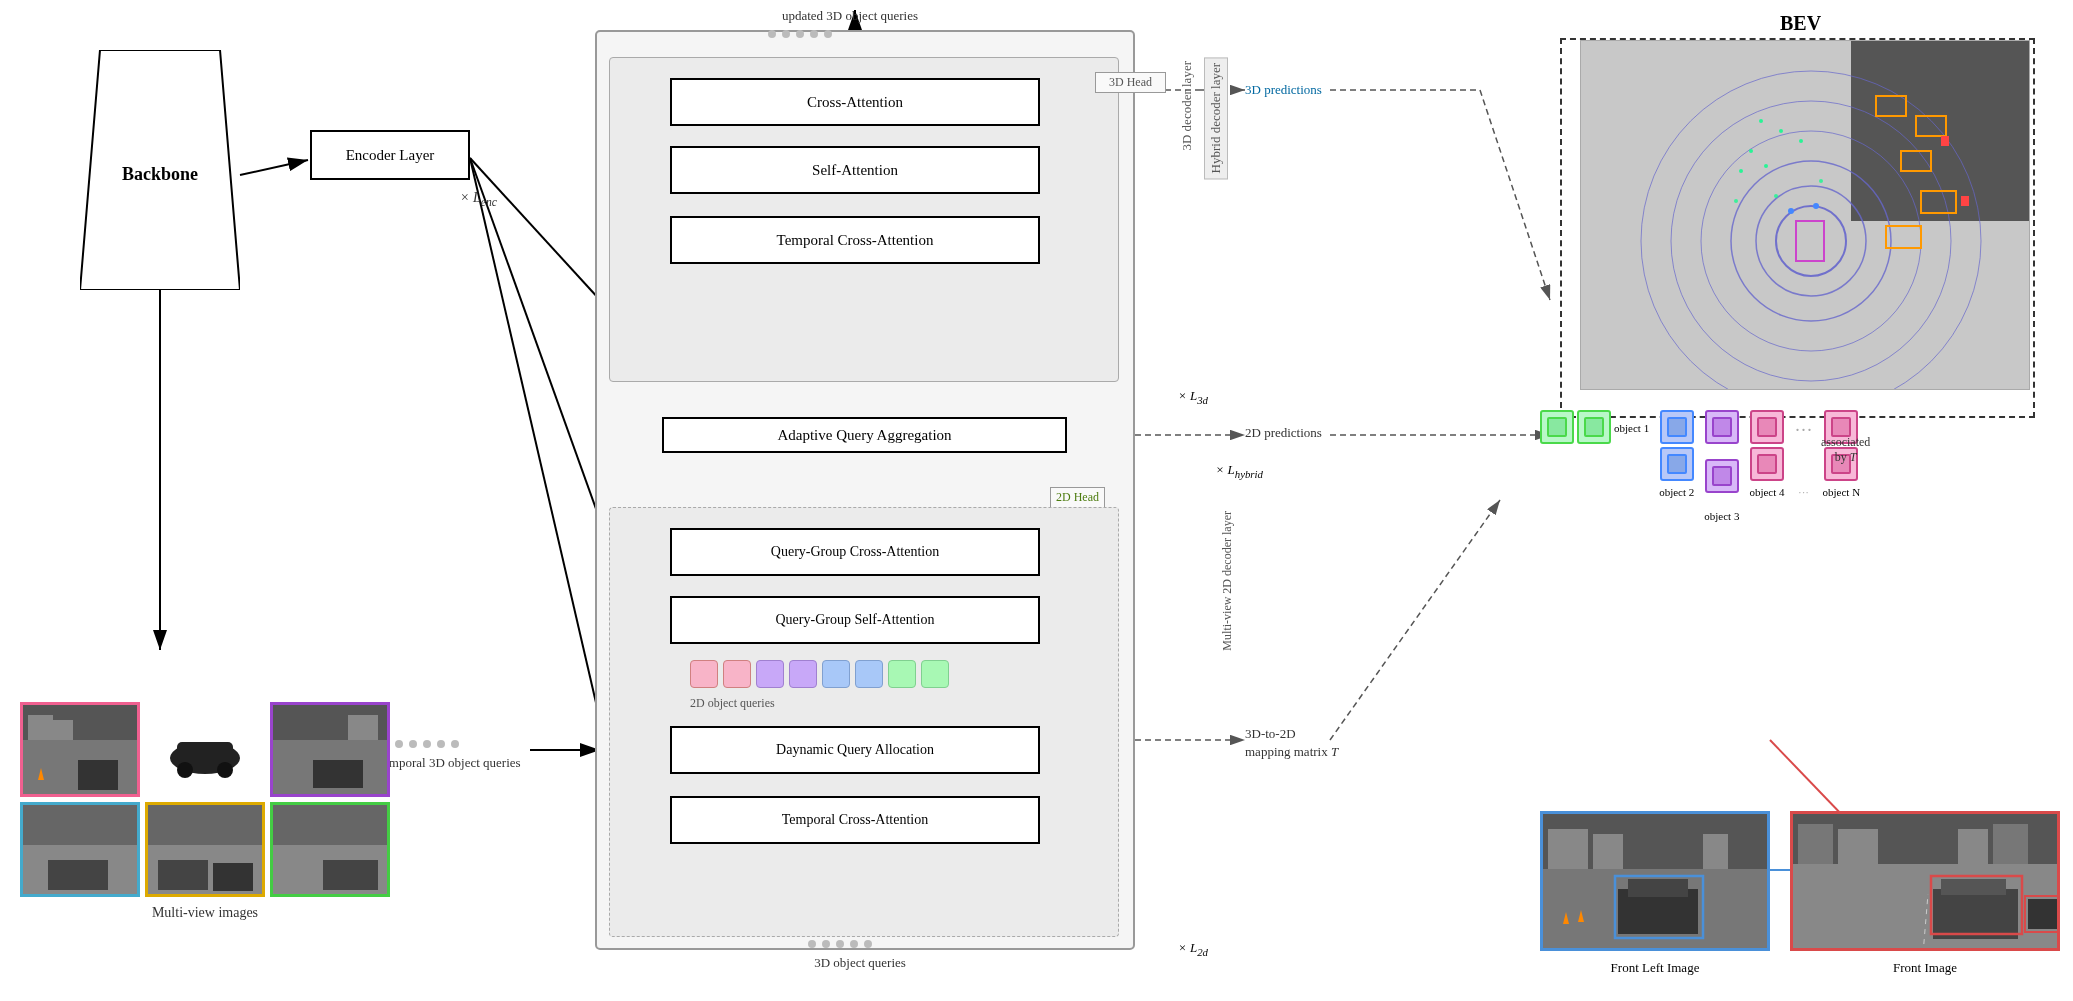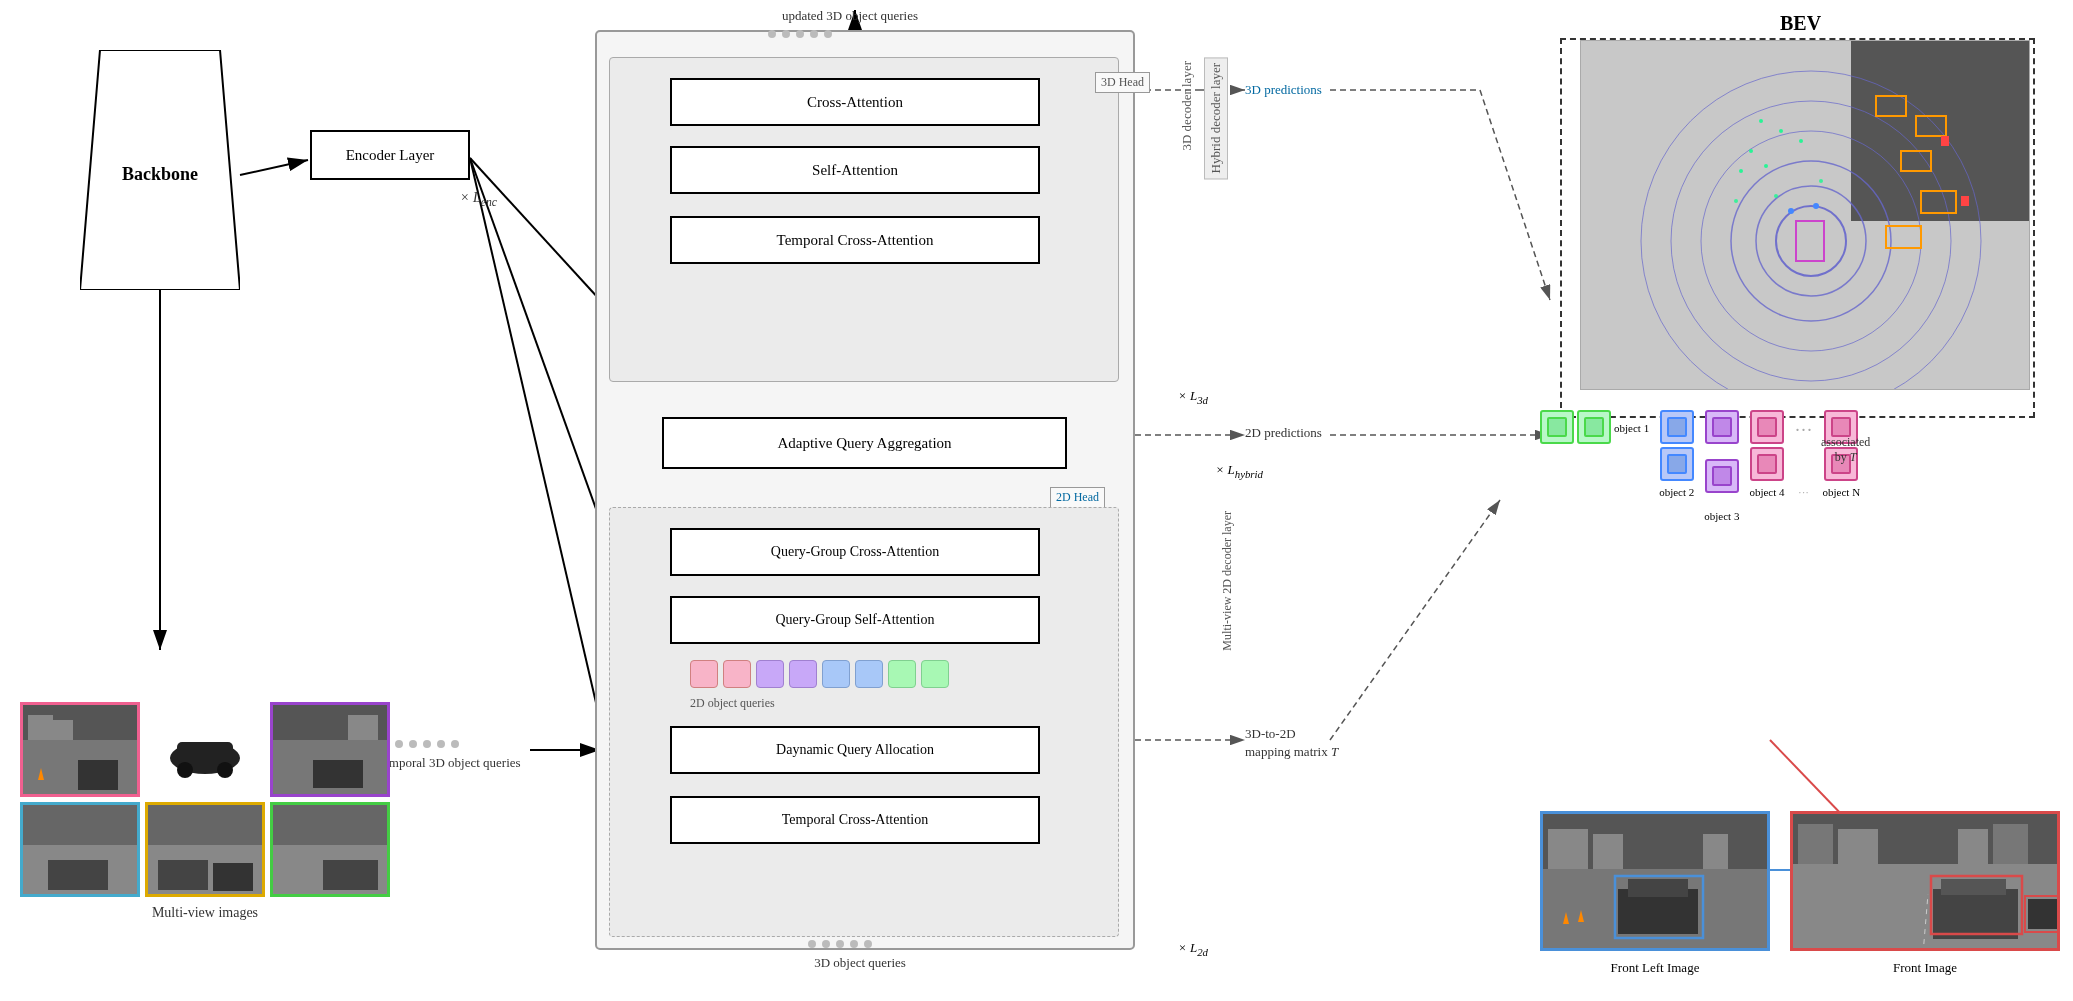--- a/index.html
+++ b/index.html
@@ -190,25 +190,25 @@
       <div class="module-box" style="top:88px;left:60px;width:370px;height:48px;font-size:15px;">
         <span>Self-Attention</span>
       </div>
 
       <div class="module-box" style="top:158px;left:60px;width:370px;height:48px;font-size:15px;">
         <span>Temporal Cross-Attention</span>
       </div>
 
     </div>
 
-    <div class="module-box" style="top:385px;left:65px;width:405px;height:52px;font-size:15px;">
+    <div class="module-box" style="top:385px;left:65px;width:405px;height:36px;font-size:15px;">
       <span>Adaptive Query Aggregation</span>
     </div>
 
-    <div style="position:absolute;top:455px;right:28px;font-size:12px;color:#0369a1;border:1px solid #999;padding:2px 5px;background:#f9f9f9;">
+    <div style="position:absolute;top:455px;right:28px;font-size:12px;color:#4d7c0f;border:1px solid #999;padding:2px 5px;background:#f9f9f9;">
       <span>2D Head</span>
     </div>
 
     <div style="position:absolute;top:475px;left:12px;width:510px;height:430px;border:1.5px dashed #aaa;border-radius:4px;background:#ebebeb;">
 
       <div style="position:absolute;top:0;right:-120px;writing-mode:vertical-rl;transform:rotate(180deg);font-size:12px;color:#555;padding:3px;">
         <span>Multi-view 2D decoder layer</span>
       </div>
 
       <div class="math" style="position:absolute;bottom:-22px;right:-90px;font-size:13px;">× <i>L</i><sub>2d</sub></div>
@@ -241,21 +241,21 @@
       </div>
 
       <div class="module-box" style="top:288px;left:60px;width:370px;height:48px;font-size:14px;">
         <span>Temporal Cross-Attention</span>
       </div>
 
     </div>
 
   </div>
 
-  <div style="position:absolute;top:72px;left:1095px;font-size:12px;color:#555;border:1px solid #999;padding:2px 5px;background:#f9f9f9;">
+  <div style="position:absolute;top:72px;left:1095px;font-size:12px;color:#555;border:1px solid #999;padding:2px 13px;background:#f9f9f9;">
     <span>3D Head</span>
   </div>
 
   <div style="position:absolute;top:8px;left:690px;font-size:13px;color:#333;text-align:center;width:320px;">
     <span>updated 3D object queries</span>
   </div>
 
   <div class="dots-row" style="top:30px;left:768px;">
     <div class="dot"></div>
       <div class="dot"></div>

